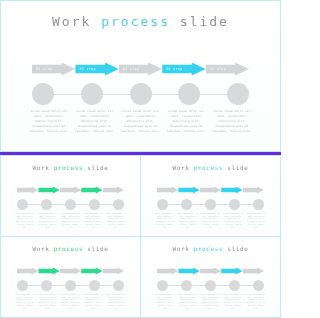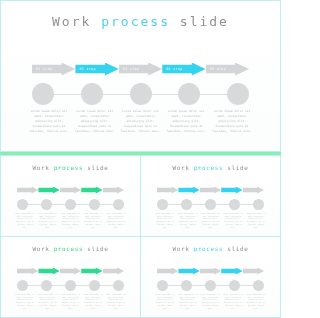--- a/index.html
+++ b/index.html
@@ -5,21 +5,21 @@
   html,body{margin:0;padding:0;}
   body{
     width:281px;height:318px;
     background:#ffffff;
     font-family:"DejaVu Sans Mono", monospace;
     overflow:hidden;
   }
   .canvas{
     position:relative;
     width:281px;height:318px;
-    background:#86efac;
+    background:#6d28d9;
     box-sizing:border-box;
   }
 
   
   .panel{
     position:absolute;
     box-sizing:border-box;
     background:#fdfefe;
     border:1px solid #bdeef5;
     overflow:hidden;

